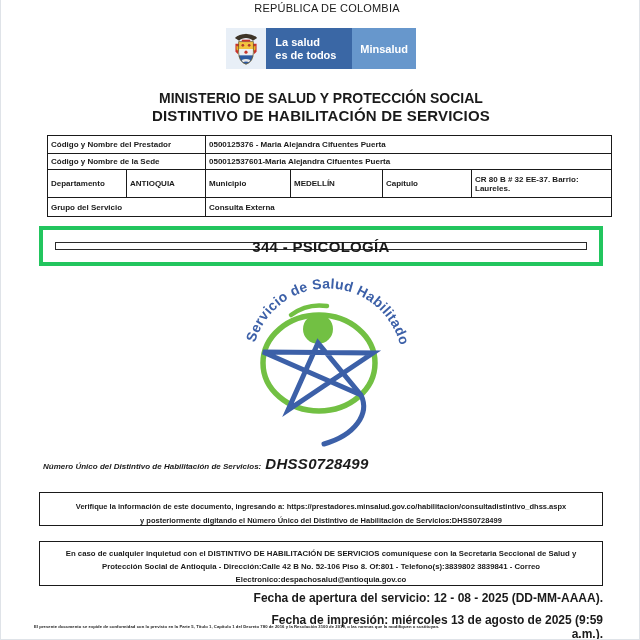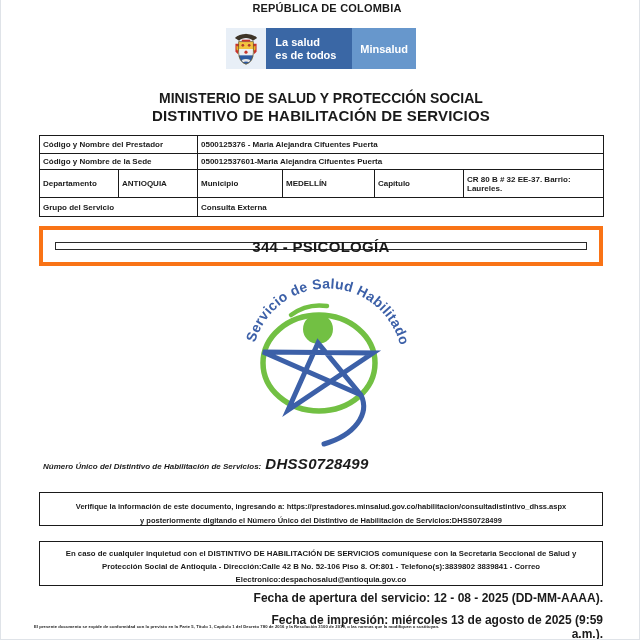--- a/index.html
+++ b/index.html
@@ -3,38 +3,38 @@
 <meta charset="utf-8">
 <style>
   * { margin:0; padding:0; box-sizing:border-box; }
   html,body { background:#ffffff; }
   .page {
     position:relative; width:640px; height:640px; background:#ffffff;
     font-family:"Liberation Sans", sans-serif; color:#1a1a1a; overflow:hidden;
     border-left:1px solid #dfe3e8; border-right:1px solid #dfe3e8; border-bottom:1px solid #dfe3e8;
   }
   .centered { position:absolute; left:0; width:640px; text-align:center; }
-  .republic { top:2px; font-size:11px; font-weight:bold; letter-spacing:.2px;padding-left:12px; }
+  .republic { top:2px; font-size:11px; font-weight:normal; letter-spacing:.2px;padding-left:12px; }
   .ministry { top:90px; font-size:14px; font-weight:bold; }
   .doc-title { top:107px; font-size:15px; font-weight:bold; letter-spacing:.2px; }
 
   
   .gov-logo { position:absolute; left:225px; top:28px; width:190px; height:41px; display:flex; }
   .crest-box { width:43px; background:#e8eff7; display:flex; align-items:center; justify-content:center; }
   .tagline-box { width:91px; background:#3a67a5; color:#fff; display:flex; flex-direction:column; justify-content:center; padding-left:9px; font-weight:bold; font-size:11px; line-height:1.18; }
   .brand-box { width:68px; background:#6797cc; color:#fff; display:flex; align-items:center; justify-content:center; font-weight:bold; font-size:11px; }
 
   
-  table.provider { position:absolute; left:38px; top:135px; width:564px; border-collapse:collapse; table-layout:fixed; }
+  table.provider { position:absolute; left:46px; top:135px; width:564px; border-collapse:collapse; table-layout:fixed; }
   table.provider td { border:1px solid #1a1a1a; font-size:8px; font-weight:bold; padding:1px 3px; vertical-align:middle; overflow:hidden; }
   td.val-big { font-size:12px; }
   td.val { font-size:8.5px; }
 
   
-  .service-box { position:absolute; left:38px; top:226px; width:564px; height:40px; border:4px solid #f97316; display:flex; padding:12px; background:#fff; }
+  .service-box { position:absolute; left:38px; top:226px; width:564px; height:40px; border:4px solid #22c55e; display:flex; padding:12px; background:#fff; }
   .service-inner { flex:1; border:1px solid #2a2a2a; display:flex; align-items:center; justify-content:center; font-size:15px; font-weight:bold; letter-spacing:.3px; }
 
   
   .seal { position:absolute; left:230px; top:277px; width:180px; height:172px; overflow:visible; }
   .seal svg { overflow:visible; }
 
   
   .unique { position:absolute; left:42px; top:455px; display:flex; align-items:baseline; }
   .unique .lbl { font-size:8px; font-weight:bold; font-style:italic; }
   .unique .num { font-size:15px; font-weight:bold; font-style:italic; margin-left:4px; letter-spacing:.3px; }

